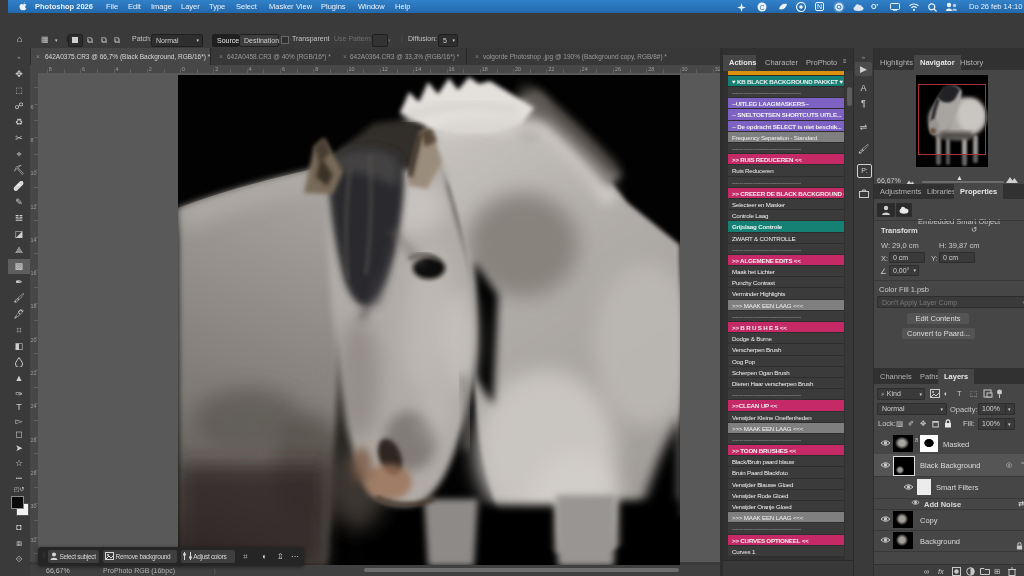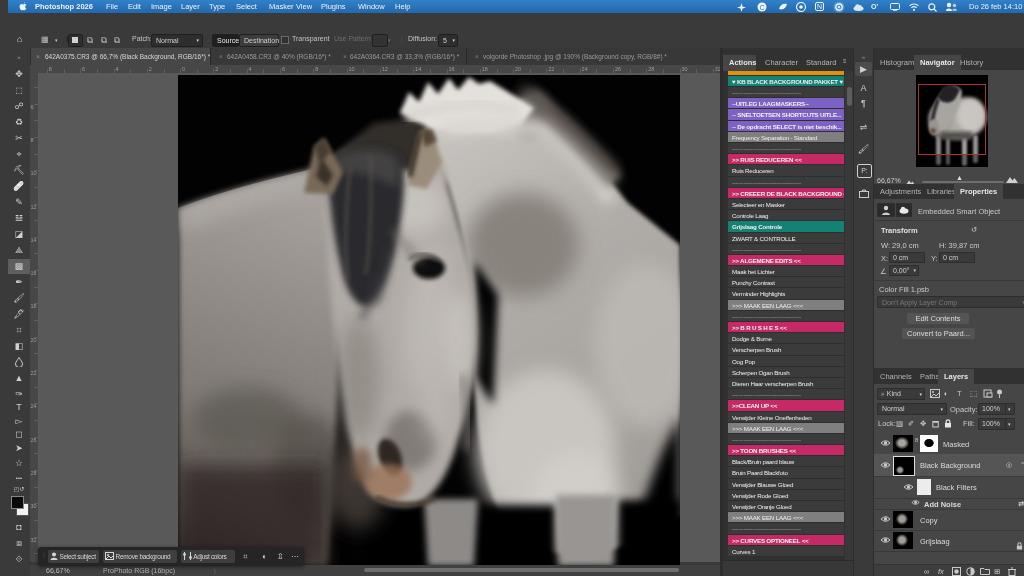--- a/index.html
+++ b/index.html
@@ -411,21 +411,21 @@
   <span style="position:absolute;left:253px;top:5px;font-size:8px;">⋯</span>
 </div>
 
 <div class="abs" style="left:712px;top:48px;width:3px;height:528px;background:#2d2d2d;"></div>
 <div class="abs" style="left:864px;top:48px;width:2px;height:528px;background:#2d2d2d;"></div>
 
 <div id="actions" class="abs">
   <div id="acthead">
     <span style="position:absolute;left:0;top:0;width:33px;height:16px;background:#464646;color:#e6e6e6;font-weight:bold;padding:3px 0 0 6px;box-sizing:border-box;">Actions</span>
     <span style="position:absolute;left:42px;top:3px;">Character</span>
-    <span style="position:absolute;left:83px;top:3px;">Standard</span>
+    <span style="position:absolute;left:83px;top:3px;">ProPhoto</span>
     <span style="position:absolute;left:120px;top:3px;font-size:6px;">≡</span>
   </div>
   <div id="actbody">
         <div class="arow orange" style="height:4.9px;"></div>
         <div class="arow teal" style="">♥ KB BLACK BACKGROUND PAKKET ♥</div>
         <div class="arow dash" style="">-------------------------------------</div>
         <div class="arow purple" style="">--UITLEG LAAGMASKERS--</div>
         <div class="arow purple" style="">-- SNELTOETSEN SHORTCUTS UITLE...</div>
         <div class="arow purple" style="">-- De opdracht SELECT is niet beschik...</div>
         <div class="arow grey" style="">Frequency Separation - Standard</div>
@@ -484,21 +484,21 @@
   <div class="sic" style="top:140px;"><svg width="10" height="9">
           <rect x="0.5" y="2.5" width="9" height="6" fill="none" stroke="#c9c9c9"></rect>
           <path d="M3.5,2.5 V1 H6.5 V2.5" fill="none" stroke="#c9c9c9"></path>
         </svg></div>
 </div>
 
 <div class="abs" style="left:938px;top:49px;color:#9a9a9a;font-size:6px;">»</div>
 <div id="rightcol" class="abs">
 
   <div class="ptabs" style="top:7px;">
-    <span class="ptab" style="left:0;">Histogram</span>
+    <span class="ptab" style="left:0;">Highlights</span>
     <span class="ptab on" style="left:40px;">Navigator</span>
     <span class="ptab" style="left:80px;">History</span>
     <span class="ptab" style="left:144px;">≡</span>
   </div>
   <div class="pbody" style="top:22px;height:114px;">
     <div id="navthumb" style="position:absolute;left:42px;top:5px;width:72px;height:92px;background:#000;">
     <svg width="72" height="92" viewBox="0 0 72 92">
     <defs>
               <filter id="nb1" x="-40%" y="-40%" width="180%" height="180%">
                 <feGaussianBlur stdDeviation="1.1"></feGaussianBlur>
@@ -544,21 +544,21 @@
   </div>
   <div class="pbody" style="top:151px;height:169px;">
     <div class="ibox" style="left:3px;top:4px;width:16px;height:12px;background:#2b2b2b;"><svg width="10" height="10" style="margin:1px 3px;">
             <circle cx="5" cy="3" r="2.2" fill="#cfcfcf"></circle>
             <path d="M1,10 C1,6.5 9,6.5 9,10 Z" fill="#cfcfcf"></path>
           </svg></div>
     <div class="ibox" style="left:22px;top:4px;width:14px;height:12px;background:#2b2b2b;"><svg width="10" height="8" style="margin:2px 2px;">
             <ellipse cx="5" cy="5" rx="4.5" ry="2.8" fill="#e8e8e8"></ellipse>
             <circle cx="4" cy="3" r="2.2" fill="#e8e8e8"></circle>
           </svg></div>
-    <span class="lab" style="left:44px;top:8px;">Embedded Smart Object</span>
+    <span class="lab" style="left:44px;top:18px;">Embedded Smart Object</span>
     <div style="position:absolute;left:0;top:21px;width:158px;height:1px;background:#393939;"></div>
     <span class="lab" style="left:7px;top:27px;color:#e0e0e0;font-weight:bold;">Transform</span>
     <span class="lab" style="left:97px;top:26px;">↺</span>
     <span class="lab" style="left:7px;top:42px;">W: 29,0 cm</span>
     <span class="lab" style="left:65px;top:42px;">H: 39,87 cm</span>
     <span class="lab" style="left:7px;top:55px;">X:</span>
     <div class="ibox" style="left:15px;top:53px;width:34px;height:9px;">
           <span style="position:absolute;left:3px;top:1px;">0 cm</span>
         </div>
     <span class="lab" style="left:57px;top:55px;">Y:</span>
@@ -654,21 +654,21 @@
       <span class="ltext" style="left:46px;top:7px;">Black Background</span>
       <span style="position:absolute;right:20px;top:7px;color:#ccc;font-size:7px;">◎</span>
       <span style="position:absolute;right:8px;top:7px;color:#ccc;font-size:6px;">^</span>
     </div>
     <div class="lrow" style="top:92px;height:22px;">
       <span class="eye" style="left:29px;top:7px;"><svg width="11" height="8" viewBox="0 0 11 8">
               <path d="M1,4 Q5.5,-0.5 10,4 Q5.5,8.5 1,4 Z" fill="none" stroke="#c9c9c9" stroke-width="1"></path>
               <circle cx="5.5" cy="4" r="1.7" fill="#c9c9c9"></circle>
             </svg></span>
       <div class="lthumb" style="left:43px;top:3px;width:14px;height:16px;background:#ececec;"></div>
-      <span class="ltext" style="left:62px;top:7px;">Black Filters</span>
+      <span class="ltext" style="left:62px;top:7px;">Smart Filters</span>
     </div>
     <div class="lrow" style="top:114px;height:11px;font-weight:bold;">
       <span class="eye" style="left:37px;top:1px;"><svg width="9" height="7" viewBox="0 0 11 8">
               <path d="M1,4 Q5.5,-0.5 10,4 Q5.5,8.5 1,4 Z" fill="none" stroke="#c9c9c9" stroke-width="1"></path>
               <circle cx="5.5" cy="4" r="1.7" fill="#c9c9c9"></circle>
             </svg></span>
       <span class="ltext" style="left:50px;top:2px;">Add Noise</span>
       <span style="position:absolute;right:8px;top:2px;color:#ccc;font-size:7px;">⇄</span>
     </div>
     <div class="lrow" style="top:125px;height:21px;">
@@ -678,21 +678,21 @@
             </svg></span>
       <div class="lthumb" style="left:19px;top:2px;background-image:radial-gradient(ellipse 7px 7px at 9px 8px,#a29e9a 40%,#433f3c 70%,#000 88%);"></div>
       <span class="ltext" style="left:46px;top:7px;">Copy</span>
     </div>
     <div class="lrow" style="top:146px;height:21px;">
       <span class="eye" style="left:6px;top:6px;"><svg width="11" height="8" viewBox="0 0 11 8">
               <path d="M1,4 Q5.5,-0.5 10,4 Q5.5,8.5 1,4 Z" fill="none" stroke="#c9c9c9" stroke-width="1"></path>
               <circle cx="5.5" cy="4" r="1.7" fill="#c9c9c9"></circle>
             </svg></span>
       <div class="lthumb" style="left:19px;top:2px;background-image:radial-gradient(ellipse 7px 7px at 9px 8px,#a29e9a 40%,#433f3c 70%,#000 88%);"></div>
-      <span class="ltext" style="left:46px;top:7px;">Grijslaag</span>
+      <span class="ltext" style="left:46px;top:7px;">Background</span>
       <span style="position:absolute;right:9px;top:6px;"><svg width="7" height="8" viewBox="0 0 8 9">
               <rect x="1" y="4" width="6" height="4.5" fill="#c9c9c9"></rect>
               <path d="M2.2,4 V2.6 A1.8,1.8 0 0 1 5.8,2.6 V4" fill="none" stroke="#c9c9c9" stroke-width="1.2"></path>
             </svg></span>
     </div>
     <div style="position:absolute;left:0;top:180px;width:158px;height:12px;background:#3e3e3e;border-top:1px solid #323232;">
       <span class="lab" style="left:50px;top:2px;">∞</span>
       <span class="lab" style="left:64px;top:2px;font-style:italic;">fx</span>
       <span class="lab" style="left:78px;top:2px;"><svg width="9" height="9">
               <rect x="0.5" y="0.5" width="8" height="8" fill="none" stroke="#c9c9c9"></rect>

